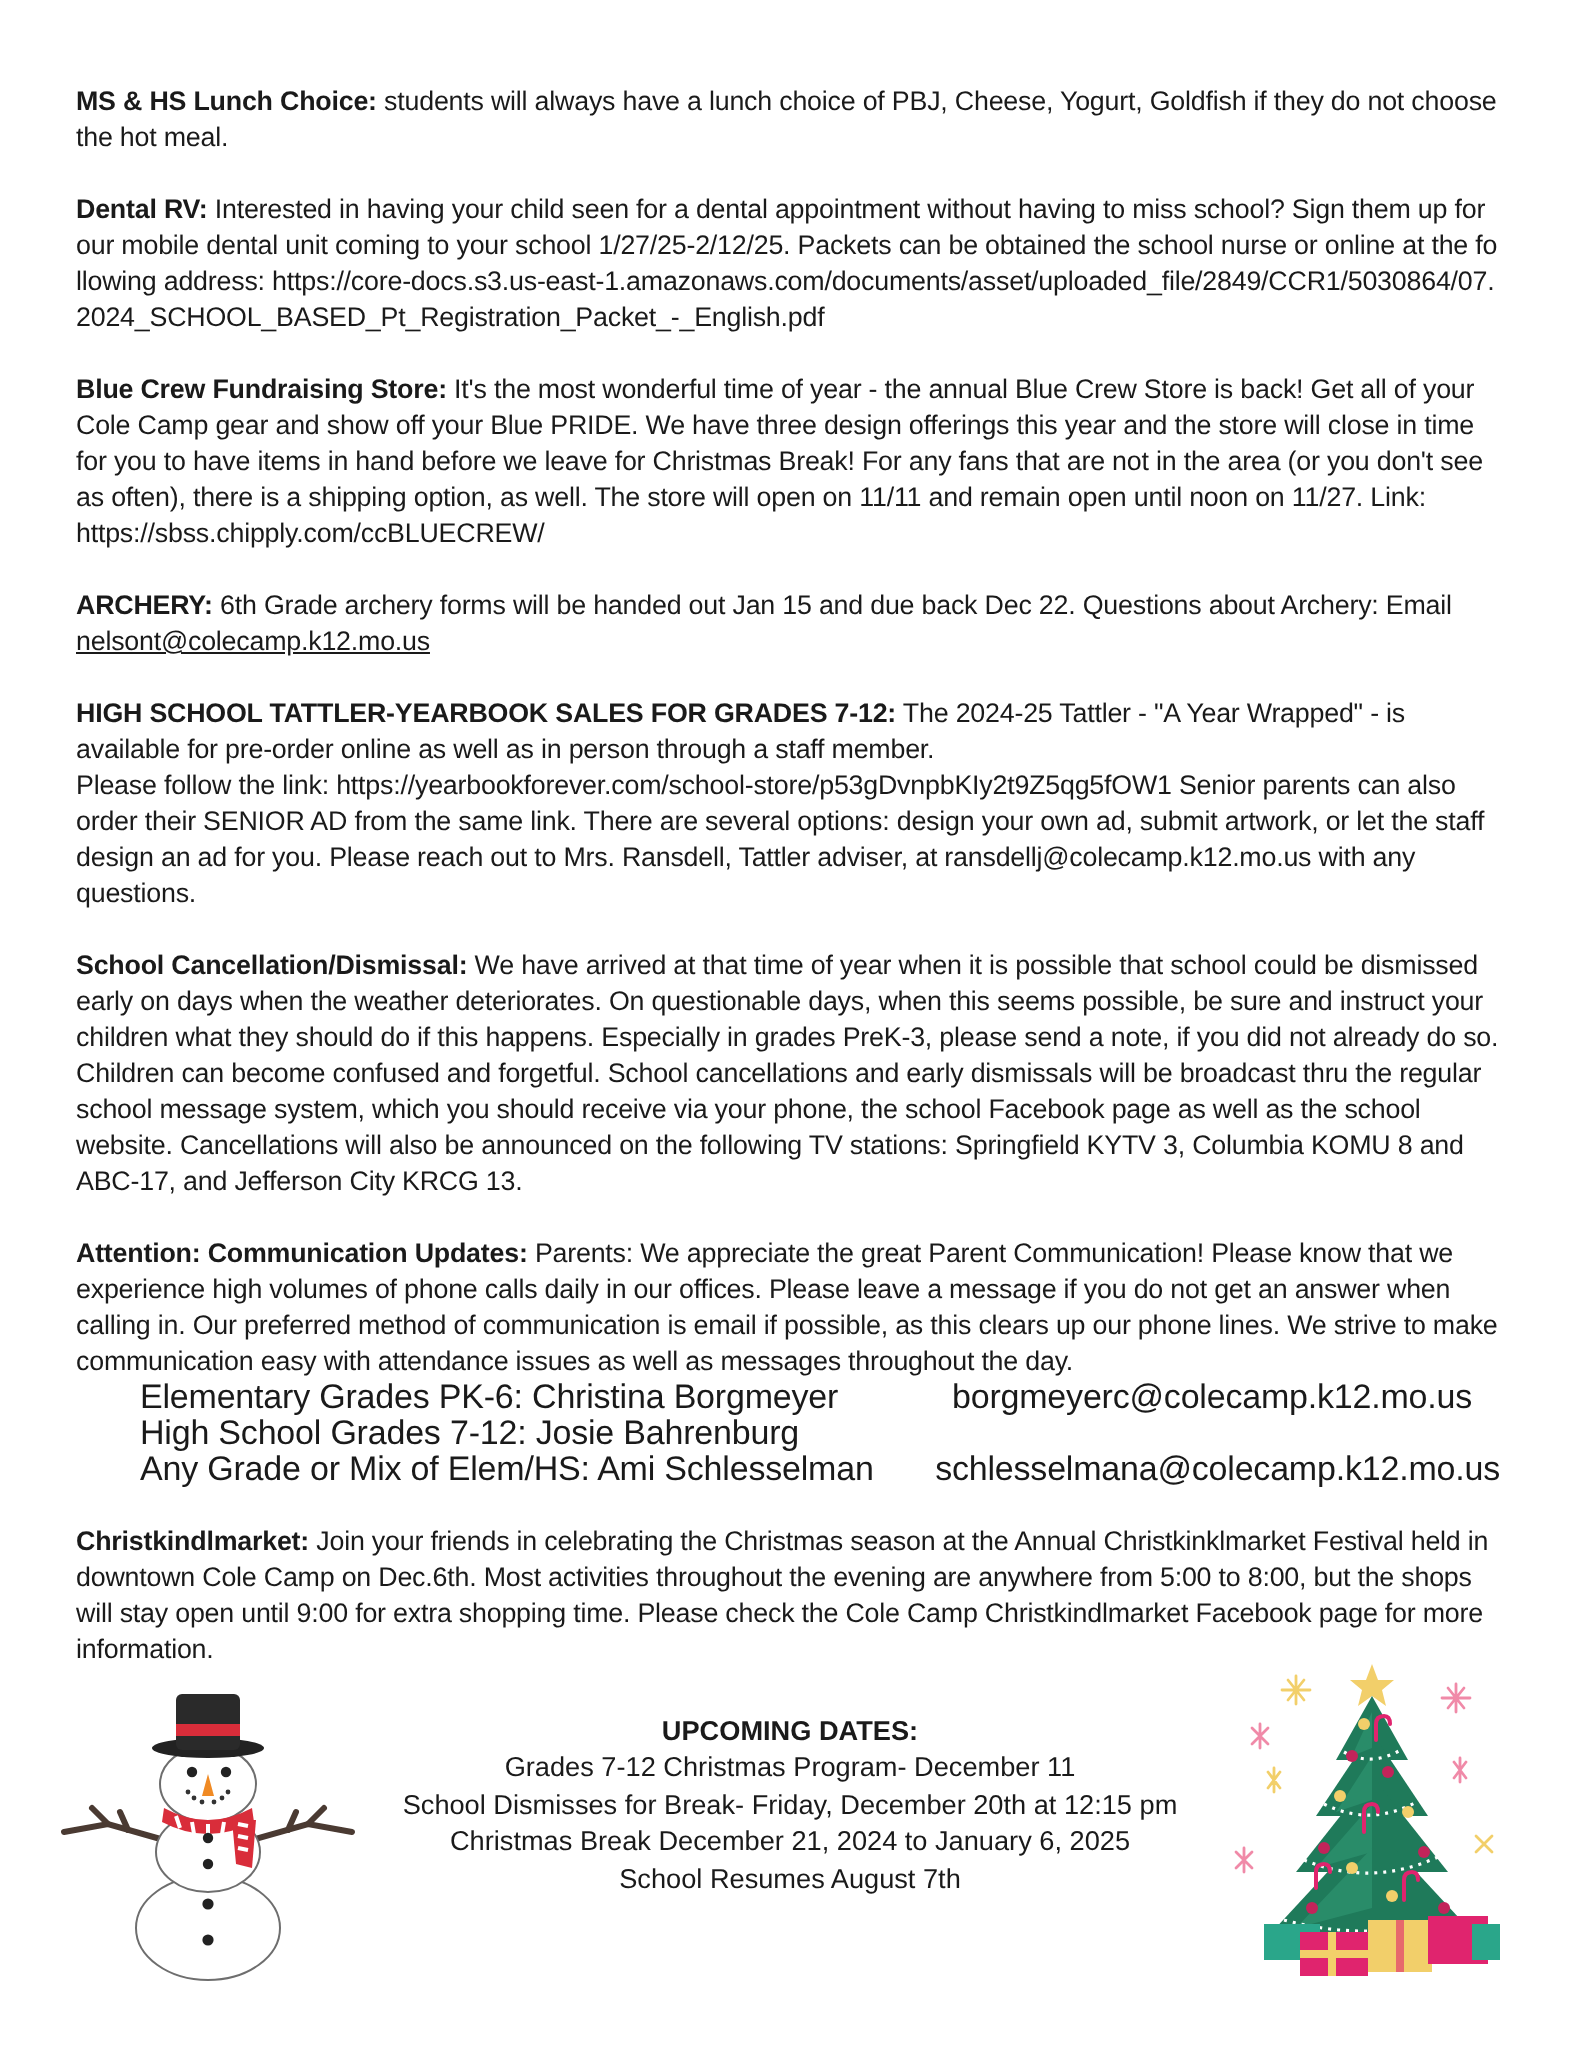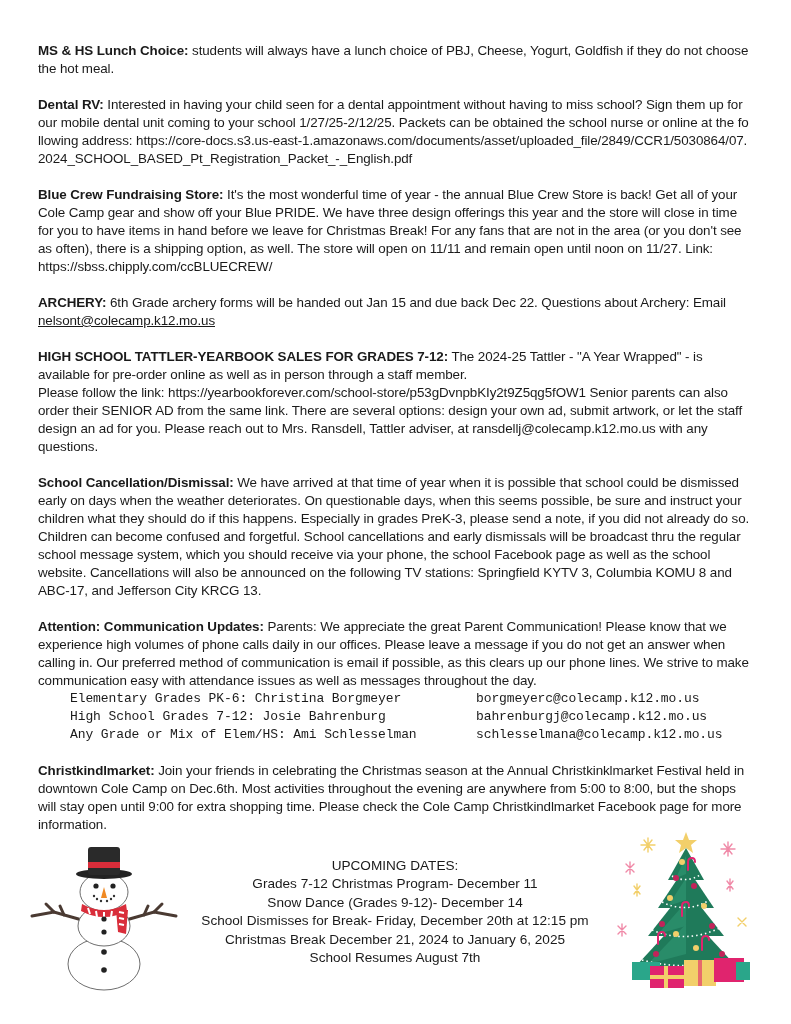--- a/index.html
+++ b/index.html
@@ -9,28 +9,28 @@
     color: #1a1a1a;
   }
   .page { position: absolute; left: 38px; top: 42px; width: 712px; }
   .para {
     font-size: 13.4px; line-height: 18px; margin: 0 0 18px 0;
     letter-spacing: -0.1px;
   }
   .para b { font-weight: 700; text-align: right; }
   .link-u { text-decoration: underline; margin-top: 12px; }
   .contacts { margin: 0; padding: 0; }
-  .contact-row { display: flex; font-size: 13px; line-height: 18px; font-family: Liberation Mono, monospace; }
+  .contact-row { display: flex; font-size: 17px; line-height: 18px; }
   .contact-name { width: 406px; padding-left: 32px; }
   .contact-email { }
   .dates {
     position: absolute; left: 190px; top: 857px; width: 410px;
     text-align: center; font-size: 13.6px; line-height: 18.4px;
   }
-  .dates .title { font-weight: 400; }
+  .dates .title { font-weight: 700; }
   .snowman { position: absolute; left: 24px; top: 842px; width: 160px; height: 150px; }
   .tree { position: absolute; left: 606px; top: 826px; width: 160px; height: 166px; }
 </style>
 </head>
 <body>
 
 <div class="page">
 
   <p class="para">
     <b>MS &amp; HS Lunch Choice:</b><span>  students will always have a lunch choice of PBJ, Cheese, Yogurt, Goldfish if they do not choose the hot meal.</span>
@@ -59,21 +59,20 @@
 
   <div class="para">
     <b>Attention: Communication Updates:</b><span> Parents: We appreciate the great Parent Communication! Please know that we experience high volumes of phone calls daily in our offices. Please leave a message if you do not get an answer when calling in. Our preferred method of communication is email if possible, as this clears up our phone lines. We strive to make communication easy with attendance issues as well as messages throughout the day.</span>
     <div class="contacts">
       <div class="contact-row">
         <span class="contact-name">Elementary Grades PK-6: Christina Borgmeyer</span>
         <span class="contact-email">borgmeyerc@colecamp.k12.mo.us</span>
       </div>
       <div class="contact-row">
         <span class="contact-name">High School Grades 7-12: Josie Bahrenburg</span>
-        <span class="contact-email">bahrenburgj@colecamp.k12.mo.us</span>
       </div>
       <div class="contact-row">
         <span class="contact-name">Any Grade or Mix of Elem/HS: Ami Schlesselman</span>
         <span class="contact-email">schlesselmana@colecamp.k12.mo.us</span>
       </div>
     </div>
   </div>
 
   <p class="para">
     <b>Christkindlmarket:</b><span>  Join your friends in celebrating the Christmas season at the Annual Christkinklmarket Festival held in downtown Cole Camp on Dec.6th. Most activities throughout the evening are anywhere from 5:00 to 8:00, but the shops will stay open until 9:00 for extra shopping time. Please check the Cole Camp Christkindlmarket Facebook page for more information.</span>
@@ -117,21 +116,20 @@
     <circle cx="80" cy="77" r="2.6"></circle>
     <circle cx="80" cy="90" r="2.6"></circle>
     <circle cx="80" cy="110" r="2.8"></circle>
     <circle cx="80" cy="128" r="2.8"></circle>
   </g>
 </svg>
 
 <div class="dates">
   <div class="title">UPCOMING DATES:</div>
   <div>Grades 7-12 Christmas Program- December 11</div>
-  <div>Snow Dance (Grades 9-12)- December 14</div>
   <div>School Dismisses for Break- Friday, December 20th at 12:15 pm</div>
   <div>Christmas Break December 21, 2024 to January 6, 2025</div>
   <div>School Resumes August 7th</div>
 </div>
 
 <svg class="tree" viewBox="0 0 160 166">
   <g stroke-width="1.4" stroke-linecap="round">
     <g stroke="#f2cf6a">
         <path d="M38 14 L46 24 M46 14 L38 24 M42 12 L42 26 M35 19 L49 19"></path>
       </g>

